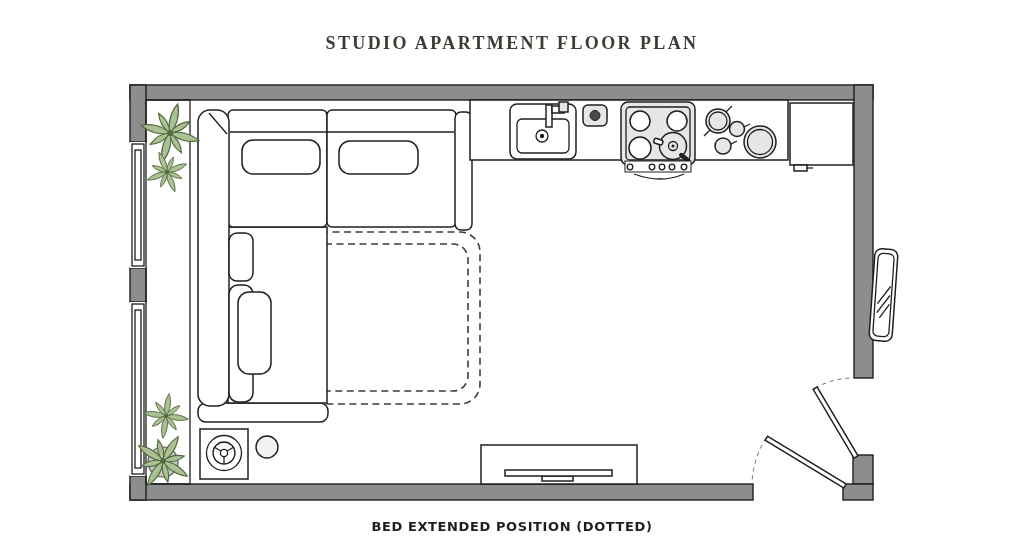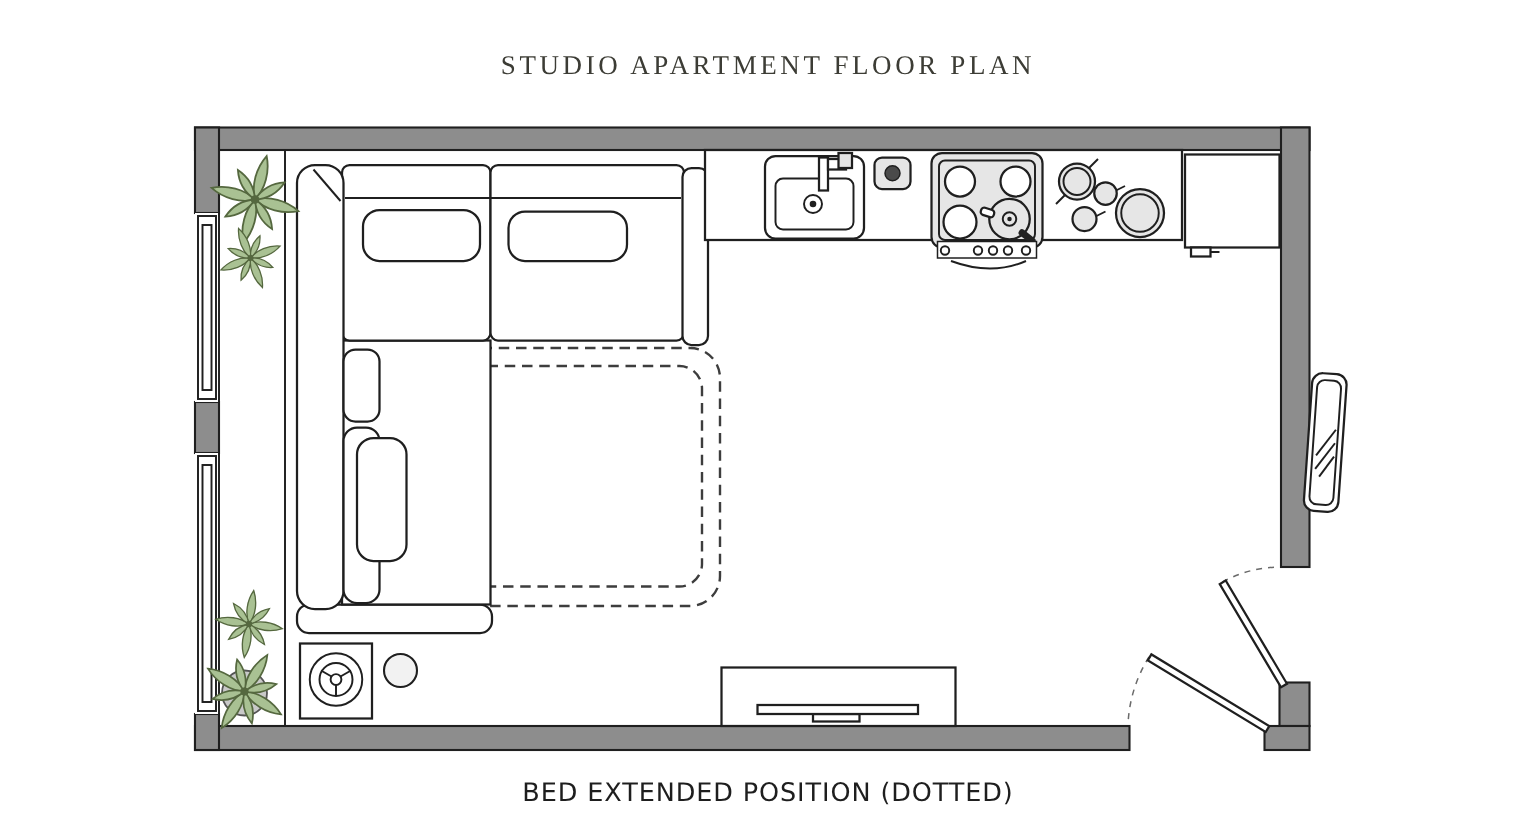--- a/index.html
+++ b/index.html
@@ -1,23 +1,23 @@
 <!DOCTYPE html>
 <html style="--c-wall: #8d8d8d; --c-line: #1f1f1f; --c-plant: #a9c193; --c-plantdark: #55683f; --c-fixture: #e6e6e6; --c-pot: #c9c9c9; --c-title: #3c3c35; --c-caption: #1e1e1e;"><head>
 <meta charset="utf-8">
 <style>
   html,body{margin:0;padding:0;background:#ffffff;}
   .stage{position:relative;width:1024px;height:559px;overflow:hidden;background:#fff;
-         font-family:"Liberation Sans", sans-serif;}
+         font-family:"Liberation Sans", sans-serif;font-weight:bold;}
   .title{position:absolute;top:33px;left:0;width:100%;text-align:center;
          font-family:"Liberation Serif", serif;
          font-size:18px;letter-spacing:2.4px;color:var(--c-title,#3c3c35);}
   .caption{position:absolute;top:519px;left:0;width:100%;text-align:center;
          font-family:"DejaVu Sans", sans-serif;
-         font-size:17px;letter-spacing:0.6px;color:var(--c-caption,#1e1e1e);}
+         font-size:13px;letter-spacing:0.6px;color:var(--c-caption,#1e1e1e);}
   svg{position:absolute;top:0;left:0;}
   .w{fill:var(--c-wall,#8d8d8d);stroke:var(--c-line,#1f1f1f);stroke-width:1.4;}
   .f{fill:#ffffff;stroke:var(--c-line,#1f1f1f);stroke-width:1.5;}
   .t{fill:none;stroke:var(--c-line,#1f1f1f);stroke-width:1.3;}
   .g{fill:var(--c-fixture,#e6e6e6);stroke:var(--c-line,#1f1f1f);stroke-width:1.5;}
   .dash{fill:none;stroke:#3d3d3d;stroke-width:1.6;stroke-dasharray:7 4.5;}
   .arc{fill:none;stroke:#6a6a6a;stroke-width:1;stroke-dasharray:4 4;}
   .leaf{fill:var(--c-plant,#a9c193);stroke:var(--c-plantdark,#55683f);stroke-width:1;}
 </style>
 </head>

